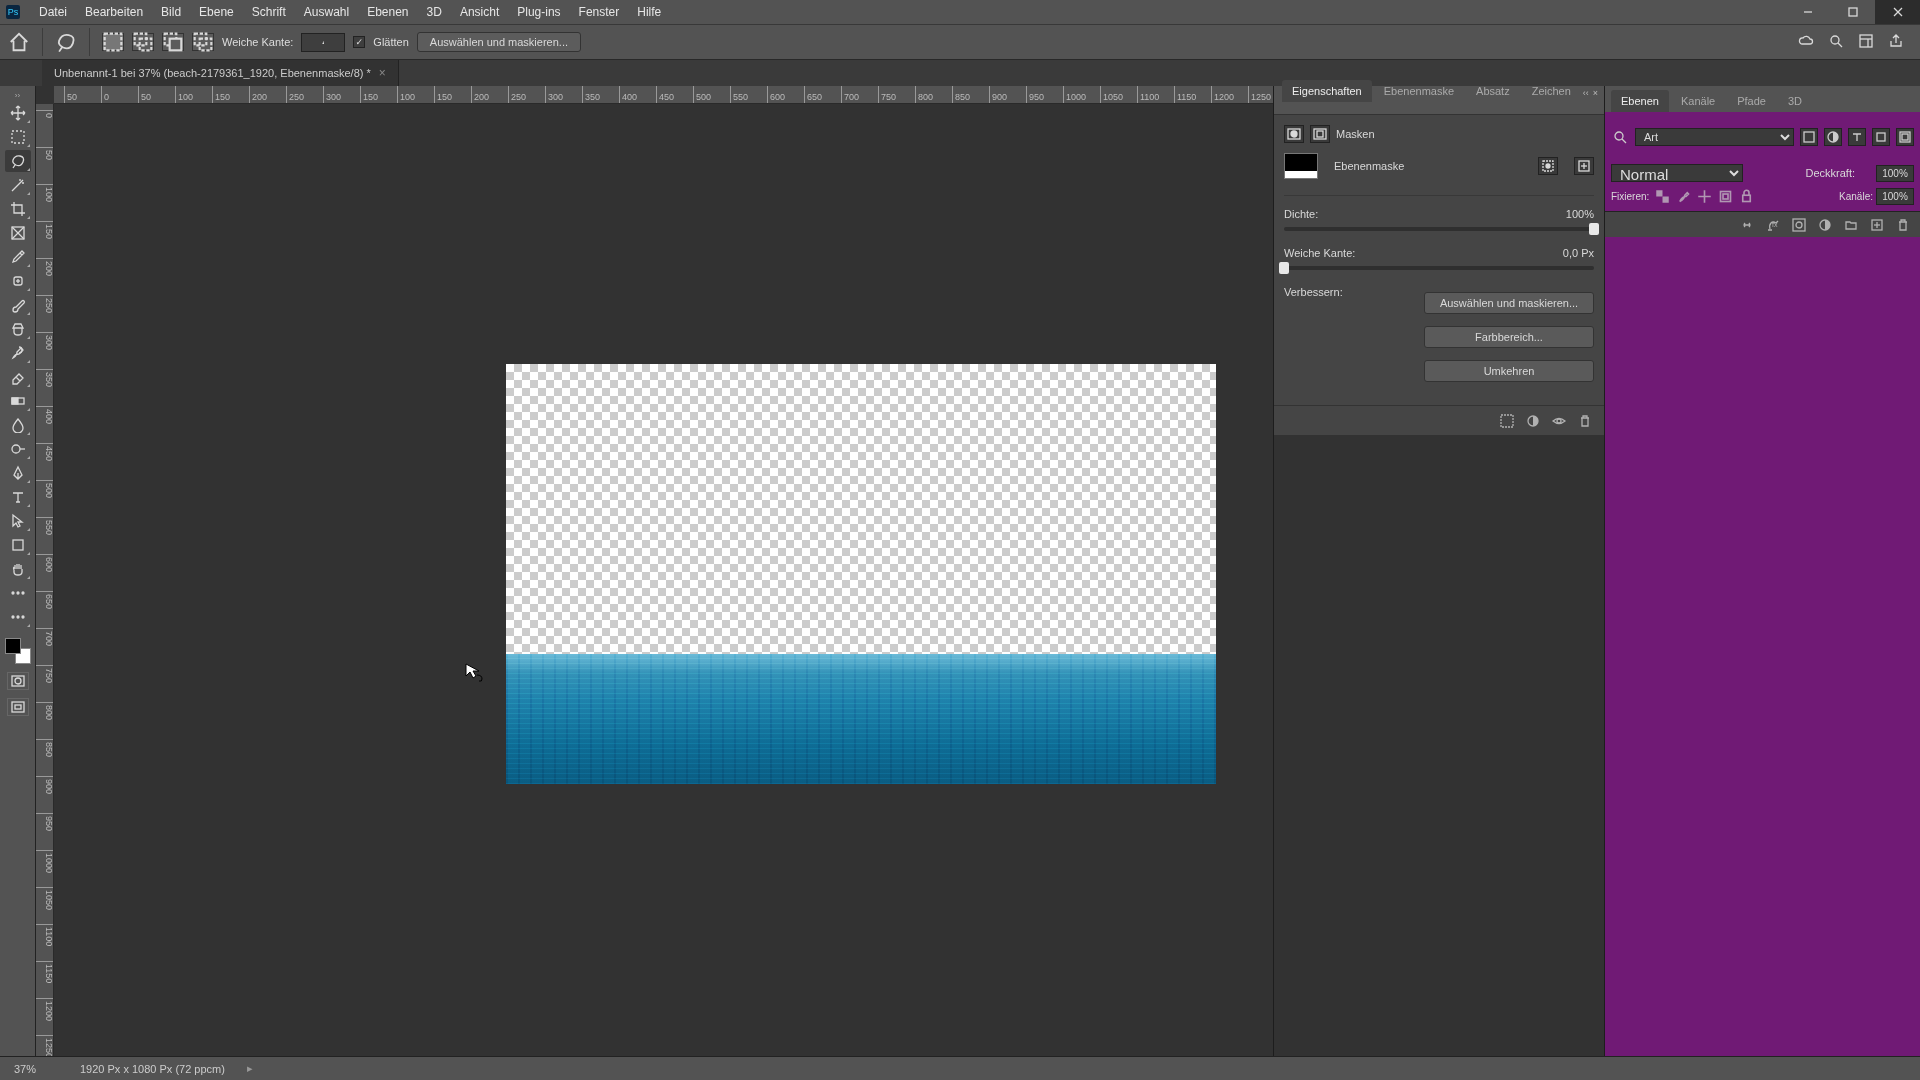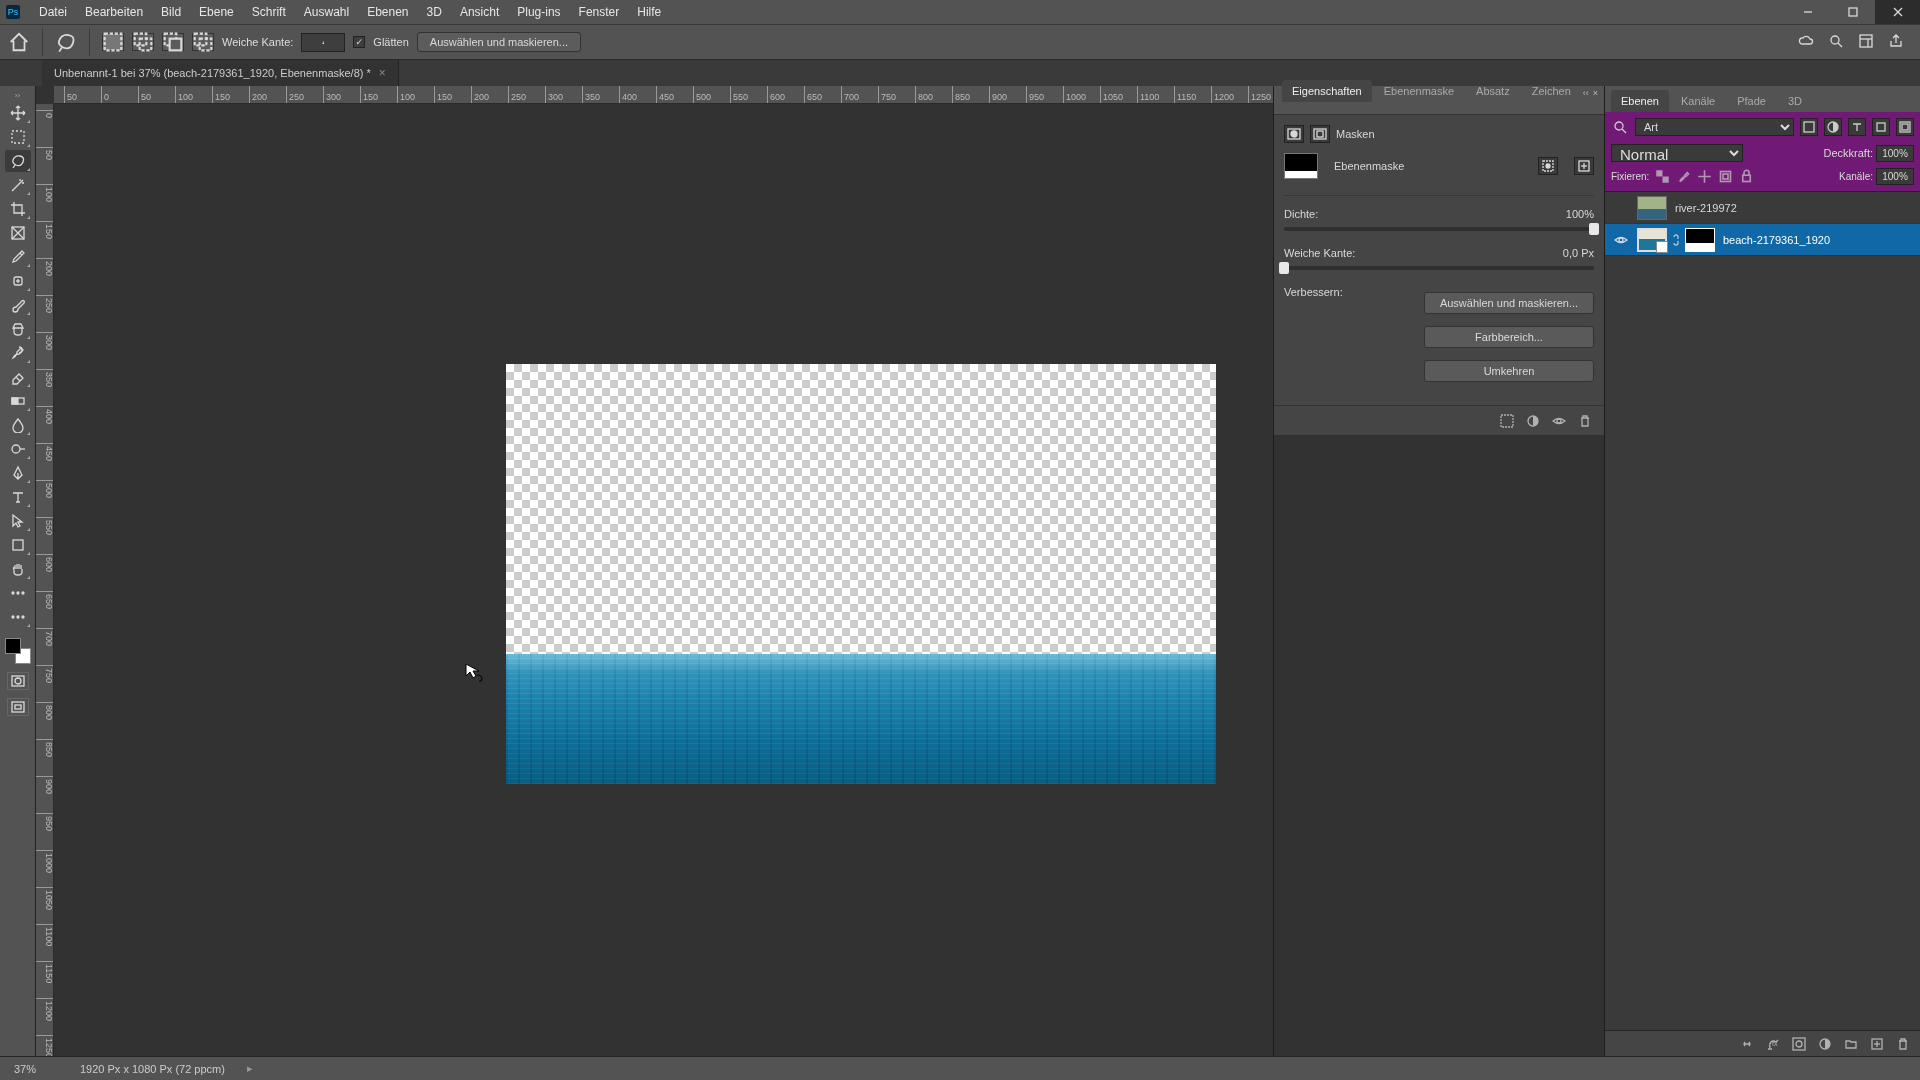--- a/index.html
+++ b/index.html
@@ -80,27 +80,27 @@
 .slider-thumb { position:absolute; top:-4px; width: 10px; height: 12px; background:#e8e8e8; border-radius: 2px; }
 .pbtn { display:block; width: 170px; margin: 6px 0 6px auto; padding: 4px 0; text-align:center; background:#5a5a5a; border:1px solid #333; border-radius:3px; font-size:11px; }
 .panel-footer { margin-top: auto; border-top: 1px solid #333; background:#454545; height: 30px; display:flex;align-items:center;justify-content:flex-end;gap:12px;padding:0 12px; }
 .panel-footer .fi { width:14px; height:14px; opacity:0.8; }
 .propspanel .fillrest { flex:1; background:#323232; }
 
 .layerspanel { width: 316px; background: #701a75; border-left: 1px solid #1d1d1d; display:flex; flex-direction:column; }
 .ltabs { display:flex; height: 26px; align-items:flex-end; padding: 0 6px; gap: 2px; background:#535353; }
 .ltab { padding: 5px 10px; font-size: 11px; color: #aaa; border-radius:3px 3px 0 0; }
 .ltab.active { background:#454545; color:#eee; }
-.lsearchrow { display:flex; align-items:center; gap:6px; padding: 6px 6px; }
+.lsearchrow { display:flex; align-items:center; gap:6px; padding: 16px 6px; }
 .lsearchrow .searchic { width:18px;height:18px;display:flex;align-items:center;justify-content:center; }
 .lsearchrow select { flex:1;height:18px;background:#3a3a3a;border:1px solid #222;color:#ddd;font-size:11px; padding: 0 4px; }
 .lsearchrow .ic { width:18px;height:18px;background:#3a3a3a;border:1px solid #222;display:flex;align-items:center;justify-content:center; }
 .lrow2 { display:flex; align-items:center; gap:6px; padding: 2px 6px 6px 6px; }
 .lrow2 select.blend { width: 132px;height:18px;background:#3a3a3a;border:1px solid #222;color:#ddd;font-size:15px;padding:0 4px; }
-.lrow2 .opwrap { margin-left:auto; display:flex;align-items:center;gap:3px; }
+.lrow2 .opwrap { margin-left:auto; display:flex;align-items:center;gap:21px; }
 .lrow2 .opval { width:38px;height:17px;background:#3a3a3a;border:1px solid #222;font-size:10px;display:flex;align-items:center;justify-content:center; }
 .lrow3 { display:flex; align-items:center; gap:6px; padding: 0 6px 6px 6px; font-size: 10px; }
 .lrow3 .lockic { width:15px;height:15px;opacity:0.7; display:flex;align-items:center;justify-content:center; }
 .lrow3 .opwrap { margin-left:auto; display:flex;align-items:center;gap:3px; }
 .lrow3 .opval { width:38px;height:17px;background:#3a3a3a;border:1px solid #222;font-size:10px;display:flex;align-items:center;justify-content:center; }
 
 .layerlist { flex:1; background:#3a3a3a; border-top:1px solid #222; overflow:auto; }
 .layer { display:flex; align-items:center; height: 32px; border-bottom:1px solid #333; padding: 0 4px; gap: 4px; }
 .layer.sel { background:#1068a6; color:#fff; }
 .layer .eye { width:24px; display:flex;justify-content:center; }
@@ -641,45 +641,20 @@
             <svg viewBox="0 0 12 12">
               <rect x="3" y="5" width="6" height="5"></rect>
               <path d="M4 5 V3 A2 2 0 0 1 8 3 V5"></path>
             </svg>
           </div>
         <div class="opwrap">
           <span>Kanäle:</span>
           <div class="opval">100%</div>
         </div>
       </div>
-      <div class="layerlist">
-        <div class="layer">
-          <div class="eye"></div>
-          <div class="lthumb"></div>
-          <span class="lname">river-219972</span>
-        </div>
-        <div class="layer sel">
-          <div class="eye">
-              <svg width="14" height="14" viewBox="0 0 14 14">
-                <path d="M1 7 Q7 2 13 7 Q7 12 1 7 Z"></path>
-                <circle cx="7" cy="7" r="2"></circle>
-              </svg>
-            </div>
-          <div class="lthumb img1"></div>
-          <div class="linkic">
-              <svg width="8" height="14" viewBox="0 0 8 14">
-                <path d="M2 4 A2 2 0 0 1 6 4 V6 M2 10 A2 2 0 0 0 6 10 V8"></path>
-              </svg>
-            </div>
-          <div class="mthumb">
-              <div class="mwhite"></div>
-            </div>
-          <span class="lname">beach-2179361_1920</span>
-        </div>
-      </div>
       <div class="layerfooter">
         <div class="fi"><svg viewBox="0 0 14 14">
               <path d="M5 5 A3 3 0 0 0 5 9 M9 5 A3 3 0 0 1 9 9 M5 7 H9"></path>
             </svg></div>
         <div class="fi"><svg viewBox="0 0 14 14">
               <path d="M4 11 Q3 7 5 5 Q7 3 10 5 M10 5 L12 3 M2 12 H6"></path>
               <text x="6" y="9" font-size="7" fill="#ccc" stroke="none">fx</text>
             </svg></div>
         <div class="fi"><svg viewBox="0 0 14 14">
               <rect x="1" y="1" width="12" height="12"></rect>

